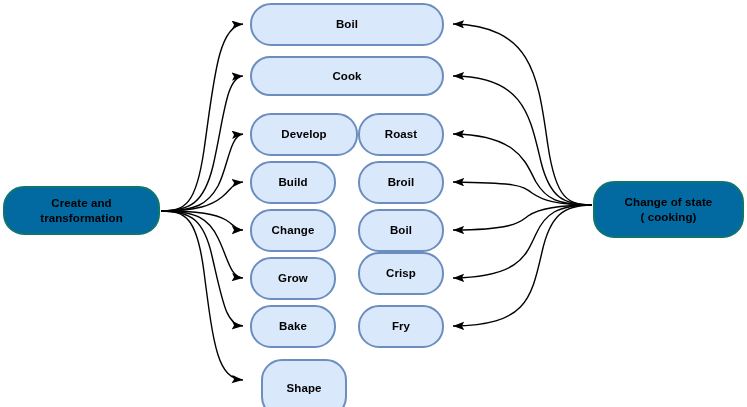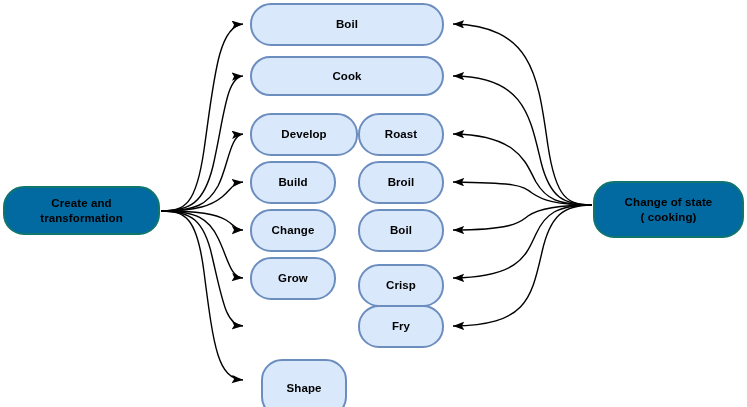--- a/index.html
+++ b/index.html
@@ -113,33 +113,36 @@
   </div>
   <div class="node node-blue" style="left:250px; top:161px; width:86px; height:43px;">
     <span class="node-label">Build</span>
   </div>
   <div class="node node-blue" style="left:250px; top:209px; width:86px; height:43px;">
     <span class="node-label">Change</span>
   </div>
   <div class="node node-blue" style="left:250px; top:257px; width:86px; height:43px;">
     <span class="node-label">Grow</span>
   </div>
+  <div class="node node-blue" style="left:250px; top:305px; width:86px; height:43px;">
+    <span class="node-label">Bake</span>
+  </div>
   <div class="node node-blue" style="left:250px; top:359px; width:86px; height:59px;margin-left:11px;">
     <span class="node-label">Shape</span>
   </div>
 
   <div class="node node-blue" style="left:358px; top:113px; width:86px; height:43px;">
     <span class="node-label">Roast</span>
   </div>
   <div class="node node-blue" style="left:358px; top:161px; width:86px; height:43px;">
     <span class="node-label">Broil</span>
   </div>
   <div class="node node-blue" style="left:358px; top:209px; width:86px; height:43px;">
     <span class="node-label">Boil</span>
   </div>
-  <div class="node node-blue" style="left:358px; top:264px; width:86px; height:43px;">
+  <div class="node node-blue" style="left:358px; top:252px; width:86px; height:43px;">
     <span class="node-label">Crisp</span>
   </div>
   <div class="node node-blue" style="left:358px; top:305px; width:86px; height:43px;">
     <span class="node-label">Fry</span>
   </div>
 
 </div>
 
 </body></html>

